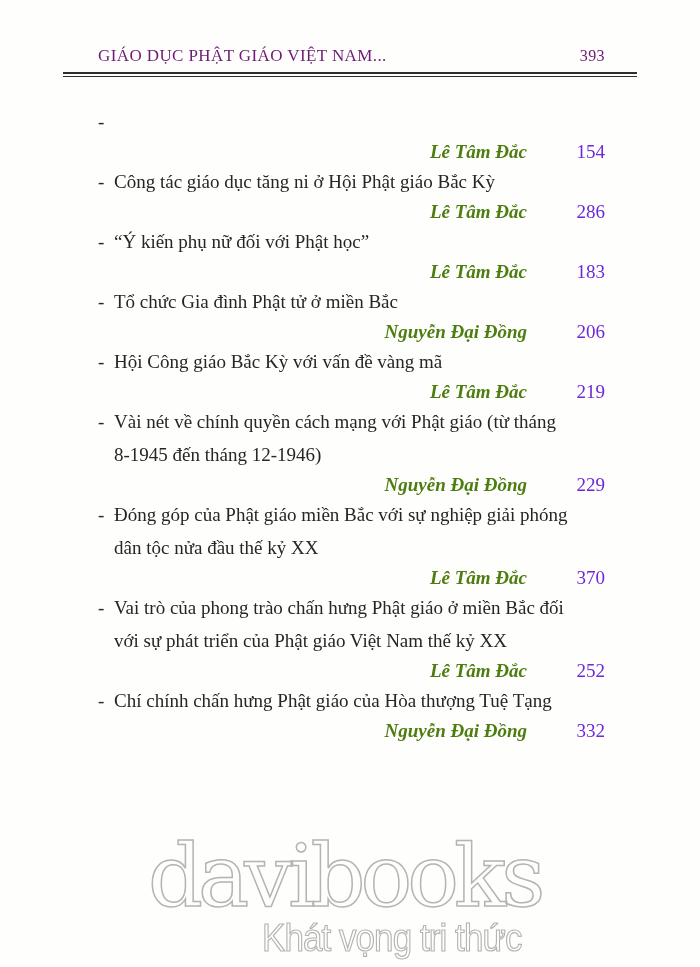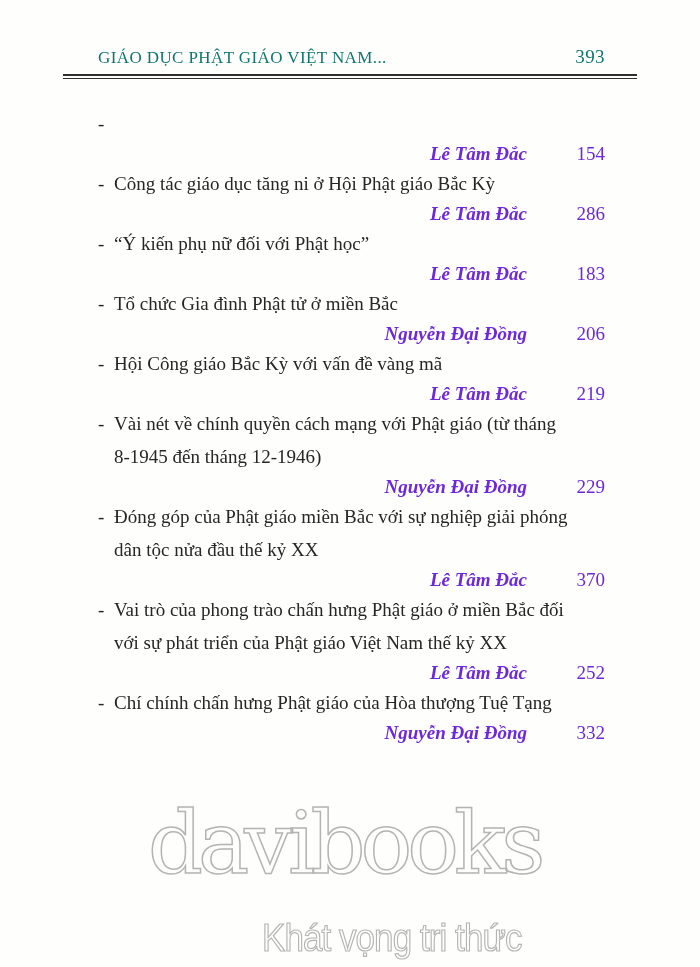--- a/index.html
+++ b/index.html
@@ -8,47 +8,47 @@
     width:700px;height:967px;
     margin:0 auto;
     background:#fefefd;
     overflow:hidden;
     font-family:"Liberation Serif","DejaVu Serif",serif;
     color:#262626;
   }
   .content{padding:46px 95px 0 98px;}
   .header-row{
     display:flex;justify-content:space-between;align-items:baseline;
-    font-size:17px;letter-spacing:0.4px;color:#0f766e;
+    font-size:17px;letter-spacing:0.4px;color:#701a75;
   }
   .running-title{white-space:nowrap;}
-  .folio{font-size:19px;}
+  .folio{font-size:16px;}
   .header-rule{
     height:2px;
     border-top:2px solid #2f2f2f;
     border-bottom:1px solid #2f2f2f;
     margin:6px -32px 0 -35px;
   }
   .entries{margin-top:28px;}
   .entry{margin-bottom:0;}
   .entry-title{
     display:flex;
     font-size:19px;line-height:33px;
   }
   .dash{width:16px;flex:none;}
   .title-text{max-width:455px;}
   .entry-meta{
     display:flex;justify-content:flex-end;align-items:baseline;
     font-size:19px;line-height:27px;
   }
-  .entry-author{font-style:italic;font-weight:600;color:#6d28d9;font-family:Liberation Serif, serif;}
+  .entry-author{font-style:italic;font-weight:600;color:#4d7c0f;font-family:Liberation Serif, serif;}
   .entry-page{width:78px;text-align:right;color:#6d28d9;}
   
   .wm-brand{
-    position:absolute;left:148px;top:800px;
+    position:absolute;left:148px;top:833px;
     font-family:"DejaVu Serif",serif;
     font-size:86px;line-height:86px;letter-spacing:-5px;
     color:transparent;-webkit-text-stroke:1.5px #b4b4b4;
     white-space:nowrap;pointer-events:none;
   }
   .wm-slogan{
     position:absolute;left:262px;top:918px;
     font-family:"Liberation Sans","DejaVu Sans",sans-serif;
     font-size:38px;line-height:40px;letter-spacing:-1px;
     transform:scaleX(0.92);transform-origin:left center;

